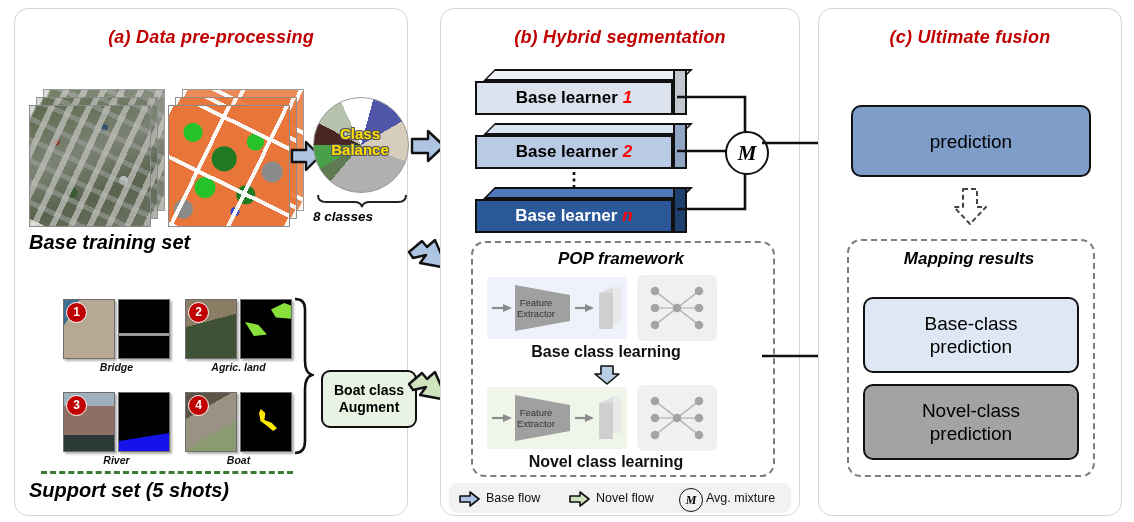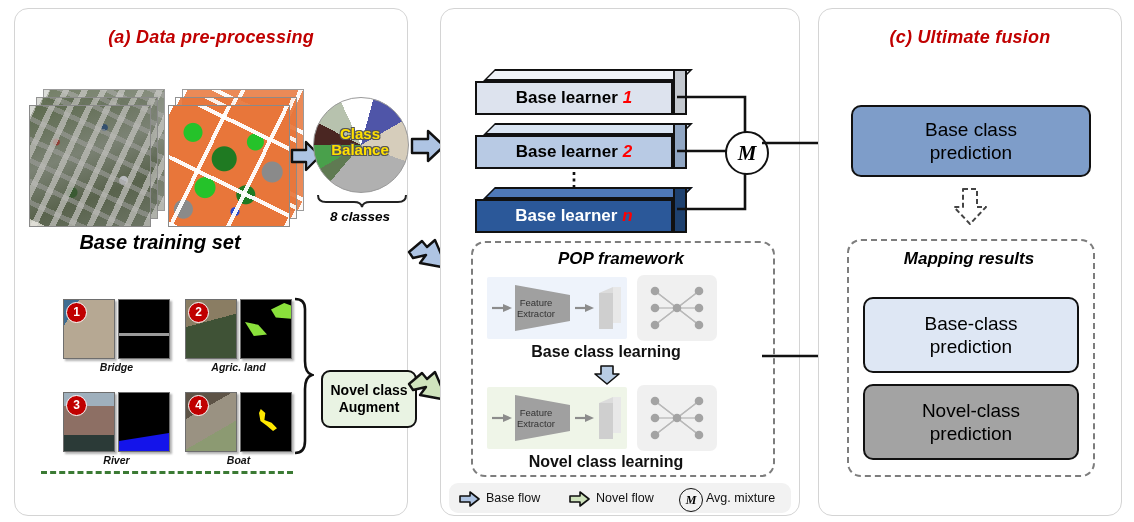--- a/index.html
+++ b/index.html
@@ -8,21 +8,21 @@
 
   .panel{position:absolute;background:#fff;border:1.5px solid #d4d4d4;border-radius:14px;
          box-shadow:0 0 0 0 rgba(0,0,0,0);}
   #panel-a{left:14px;top:8px;width:392px;height:506px;}
   #panel-b{left:440px;top:8px;width:358px;height:506px;}
   #panel-c{left:818px;top:8px;width:302px;height:506px;}
 
   .panel-title{position:absolute;width:100%;text-align:center;color:#c00000;
                font-weight:bold;font-style:italic;font-size:18px;letter-spacing:.2px;}
 
-  .cap{position:absolute;text-align:center;font-weight:bold;font-style:italic;color:#000;}
+  .cap{position:absolute;font-weight:bold;font-style:italic;color:#000;}
 
   
   .stack{position:absolute;}
   .sheet{position:absolute;border:1.5px solid #8a8a8a;box-sizing:border-box;overflow:hidden;}
 
   .aerial{
     background-color:#6f7667;
     background-image:
       linear-gradient(115deg, rgba(255,255,255,.55) 0 3%, transparent 3% 9%),
       linear-gradient(25deg, rgba(240,238,230,.75) 0 4%, transparent 4% 11%),
@@ -199,41 +199,43 @@
       </div>
       <div class="tilecap" style="left:170px;top:445px;width:107px;">Boat</div>
     </div>
 
     <svg style="position:absolute;left:277px;top:288px;" width="22" height="160">
       <path d="M3 2 q10 0 10 10 v52 q0 12 7 14 q-7 2 -7 14 v52 q0 12 -10 12" fill="none" stroke="#111" stroke-width="2.6"></path>
     </svg>
 
     <div class="augbox" style="left:306px;top:361px;width:92px;height:54px;">
       <div>
-        <div>Novel class</div>
+        <div>Boat class</div>
         <div>Augment</div>
       </div>
     </div>
 
     <div class="dashline" style="left:26px;top:462px;width:252px;"></div>
+    <div class="cap" style="left:14px;top:470px;width:270px;font-size:20px;">Support set (5 shots)</div>
   </div>
 
   <svg class="barrow" style="left:410px;top:128px;" width="36" height="36">
     <polygon points="2,11 18,11 18,3 34,18 18,33 18,25 2,25" fill="#aec4e3" stroke="#111" stroke-width="2.4" stroke-linejoin="round"></polygon>
   </svg>
 
   <svg class="barrow" style="left:406px;top:238px;" width="44" height="44">
     <polygon points="3,14 16,3 21,9 29,2 41,30 14,25 20,17 7,20" fill="#aec4e3" stroke="#111" stroke-width="2.4" stroke-linejoin="round"></polygon>
   </svg>
 
   <svg class="barrow" style="left:406px;top:370px;" width="44" height="44">
     <polygon points="3,14 16,3 21,9 29,2 41,30 14,25 20,17 7,20" fill="#cfe3bd" stroke="#111" stroke-width="2.4" stroke-linejoin="round"></polygon>
   </svg>
 
   <div class="panel" id="panel-b">
+    <div class="panel-title" style="top:18px;">(b) Hybrid segmentation</div>
 
     <div class="learner">
       <div class="ltop" style="left:48px;top:60px;width:198px;height:12px;background:#eff2f7;
            border:2px solid #111;box-sizing:border-box;transform:skewX(-45deg);"></div>
       <div class="lside" style="left:232px;top:60px;width:14px;height:46px;background:#c3c8cf;
            border:2px solid #111;box-sizing:border-box;"></div>
       <div class="lface" style="left:34px;top:72px;width:198px;height:34px;background:#dde3ee;">
         <span>Base learner</span>
           <span class="ital-red">1</span>
       </div>
@@ -392,21 +394,20 @@
   <svg style="position:absolute;left:762px;top:345px;" width="96" height="22">
     <path d="M0 11 H80" stroke="#111" stroke-width="2.6" fill="none"></path>
     <polygon points="92,11 78,5 78,17" fill="#111"></polygon>
   </svg>
 
   <div class="panel" id="panel-c">
     <div class="panel-title" style="top:18px;">(c) Ultimate fusion</div>
 
     <div class="rbox" style="left:32px;top:96px;width:236px;height:68px;background:#7e9dc9;">
       <div>
-        <div>Base class</div>
         <div>prediction</div>
       </div>
     </div>
 
     <svg class="hollow-arrow" style="left:132px;top:178px;" width="38" height="40">
       <polygon points="12,2 26,2 26,20 35,20 19,37 3,20 12,20" fill="#fff" stroke="#444" stroke-width="2" stroke-dasharray="5,3" stroke-linejoin="round"></polygon>
     </svg>
 
     <div class="dashbox" style="left:28px;top:230px;width:244px;height:234px;"></div>
     <div class="poptitle" style="left:28px;top:240px;width:244px;">Mapping results</div>

